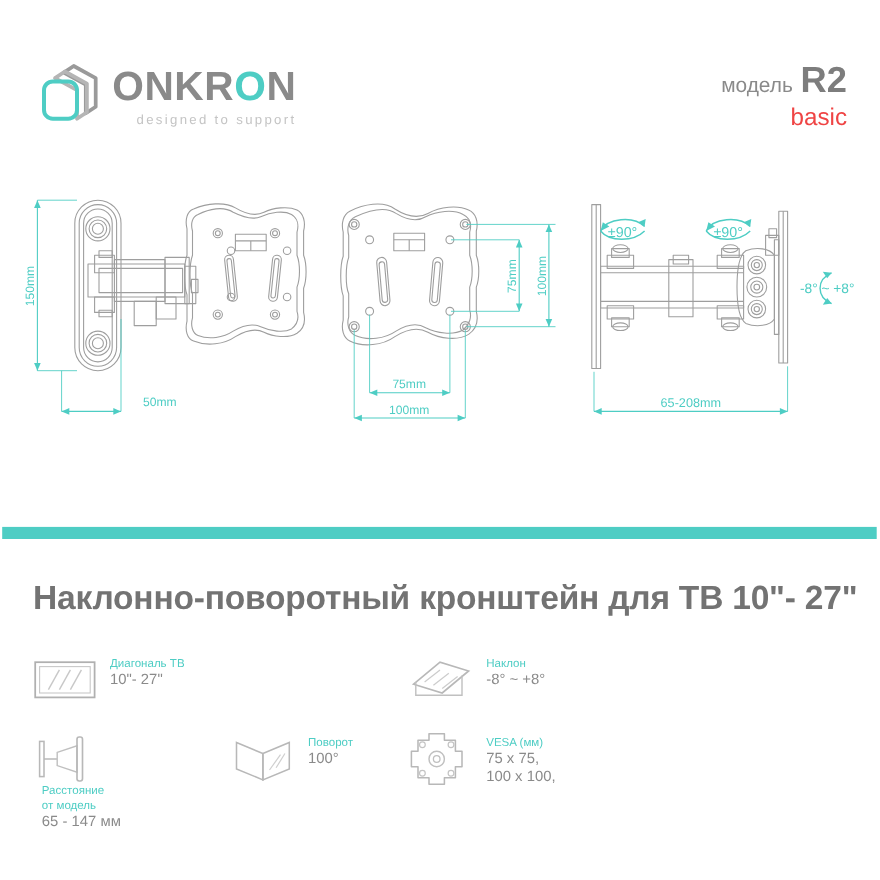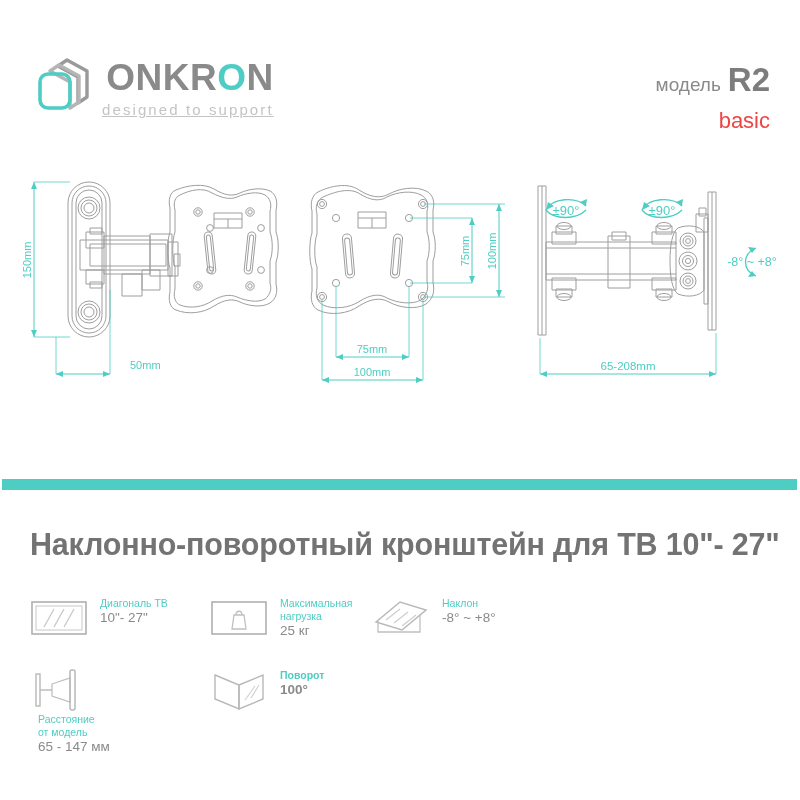--- a/index.html
+++ b/index.html
@@ -18,52 +18,51 @@
   
   #header {
     position: absolute;
     left: 0; top: 0;
     width: 800px; height: 150px;
   }
   #logo-block {
     position: absolute;
     left: 34px; top: 56px;
     display: flex;
-    align-items: flex-end;
+    align-items: center;
   }
   #logo-mark { width: 60px; height: 62px; display: block; }
   #wordmark-block {
     margin-left: 8px;
     display: flex;
     flex-direction: column;
     align-items: flex-end;
   }
   #wordmark {
     font-size: 37px;
     font-weight: bold;
     letter-spacing: 0.5px;
     color: #8a8a8a;
     line-height: 40px;
     white-space: nowrap;
   }
   #wordmark .teal-o { color: #4ecdc4; }
   #tagline {
-    font-size: 15px;
+    font-size: 12px;
     color: #c4c4c4;
     letter-spacing: 2.1px;
     margin-top: 3px;
     white-space: nowrap;
-    text-decoration: underline;
   }
   #model-block {
     position: absolute;
     right: 30px; top: 58px;
     text-align: right;
   }
-  #model-line1 { white-space: nowrap; line-height: 44px; margin-left: 44px; }
+  #model-line1 { white-space: nowrap; line-height: 29px; margin-left: 44px; }
   #model-word {
     font-size: 19px;
     color: #8a8a8a;
     vertical-align: baseline;
   }
   #model-code {
     font-size: 33px;
     font-weight: bold;
     color: #7d7d7d;
     margin-left: 7px;
@@ -142,21 +141,21 @@
     line-height: 16px;
     white-space: nowrap;
   }
 
   
   #feat-0 { left: 28px;  top: 4px; }
   #feat-1 { left: 208px; top: 4px; }
   #feat-2 { left: 370px; top: 4px; }
   
   #feat-3 { left: 28px;  top: 76px; flex-direction: column; }
-  #feat-4 { left: 208px; top: 76px; font-weight: bold; }
+  #feat-4 { left: 208px; top: 76px; }
   #feat-5 { left: 370px; top: 76px; }
 </style>
 </head>
 <body>
 
 <div id="header">
 
   <div id="logo-block">
     <svg id="logo-mark" viewBox="0 0 60 62">
       <path d="M33 4 L53 15 L53 41 L44 47 L44 21 L24 10 Z" fill="none" stroke="#9a9a9a" stroke-width="3.4" stroke-linejoin="round"></path>
@@ -468,34 +467,20 @@
         <line x1="24" y1="29" x2="34" y2="11" stroke="#c8c8c8" stroke-width="1.3"></line>
         <line x1="34" y1="29" x2="44" y2="11" stroke="#c8c8c8" stroke-width="1.3"></line>
       </svg>
     </div>
     <div class="feat-text">
       <div class="feat-label">Диагональ ТВ</div>
       <div class="feat-value">10"- 27"</div>
     </div>
   </div>
 
-  <div class="feature" id="feat-1">
-    <div class="feat-icon">
-      <svg width="58" height="40" viewBox="0 0 58 40">
-        <rect x="2" y="4" width="54" height="32" fill="none" stroke="#b0b0b0" stroke-width="1.6"></rect>
-        <path d="M22 31 L24 17 L34 17 L36 31 Z" fill="none" stroke="#c0c0c0" stroke-width="1.3"></path>
-        <path d="M26 17 C 26 12, 32 12, 32 17" fill="none" stroke="#c0c0c0" stroke-width="1.3"></path>
-      </svg>
-    </div>
-    <div class="feat-text">
-      <div class="feat-label">Максимальная</div>
-      <div class="feat-label">нагрузка</div>
-      <div class="feat-value">25 кг</div>
-    </div>
-  </div>
 
   <div class="feature" id="feat-2">
     <div class="feat-icon">
       <svg width="62" height="44" viewBox="0 0 62 44">
         <path d="M6 26 L30 6 L56 14 L32 34 Z" fill="none" stroke="#b8b8b8" stroke-width="1.5"></path>
         <line x1="16" y1="24" x2="30" y2="13" stroke="#cccccc" stroke-width="1.1"></line>
         <line x1="24" y1="27" x2="38" y2="16" stroke="#cccccc" stroke-width="1.1"></line>
         <line x1="32" y1="30" x2="46" y2="19" stroke="#cccccc" stroke-width="1.1"></line>
         <path d="M8 24 L8 36 L50 36 L50 18" fill="none" stroke="#c0c0c0" stroke-width="1.3"></path>
       </svg>
@@ -530,14 +515,33 @@
         <line x1="36" y1="33" x2="46" y2="19" stroke="#cfcfcf" stroke-width="1.1"></line>
         <line x1="42" y1="31" x2="50" y2="18" stroke="#cfcfcf" stroke-width="1.1"></line>
       </svg>
     </div>
     <div class="feat-text">
       <div class="feat-label">Поворот</div>
       <div class="feat-value">100°</div>
     </div>
   </div>
 
+  <div class="feature" id="feat-5">
+    <div class="feat-icon">
+      <svg width="58" height="54" viewBox="0 0 58 54">
+        <path d="M8 10 L18 10 L18 4 L32 4 L32 10 L42 10 L42 20 L48 20 L48 34 L42 34
+                 L42 44 L32 44 L32 50 L18 50 L18 44 L8 44 L8 34 L2 34 L2 20 L8 20 Z" fill="none" stroke="#b8b8b8" stroke-width="1.4" stroke-linejoin="round"></path>
+        <circle cx="25" cy="27" r="7" fill="none" stroke="#c0c0c0" stroke-width="1.3"></circle>
+        <circle cx="25" cy="27" r="3" fill="none" stroke="#c0c0c0" stroke-width="1.2"></circle>
+        <circle cx="12" cy="14" r="2.6" fill="none" stroke="#c4c4c4" stroke-width="1.1"></circle>
+        <circle cx="38" cy="14" r="2.6" fill="none" stroke="#c4c4c4" stroke-width="1.1"></circle>
+        <circle cx="12" cy="40" r="2.6" fill="none" stroke="#c4c4c4" stroke-width="1.1"></circle>
+        <circle cx="38" cy="40" r="2.6" fill="none" stroke="#c4c4c4" stroke-width="1.1"></circle>
+      </svg>
+    </div>
+    <div class="feat-text">
+      <div class="feat-label">VESA (мм)</div>
+      <div class="feat-value">75 x 75,</div>
+      <div class="feat-value">100 x 100,</div>
+    </div>
+  </div>
 
 </div>
 
 </body></html>

